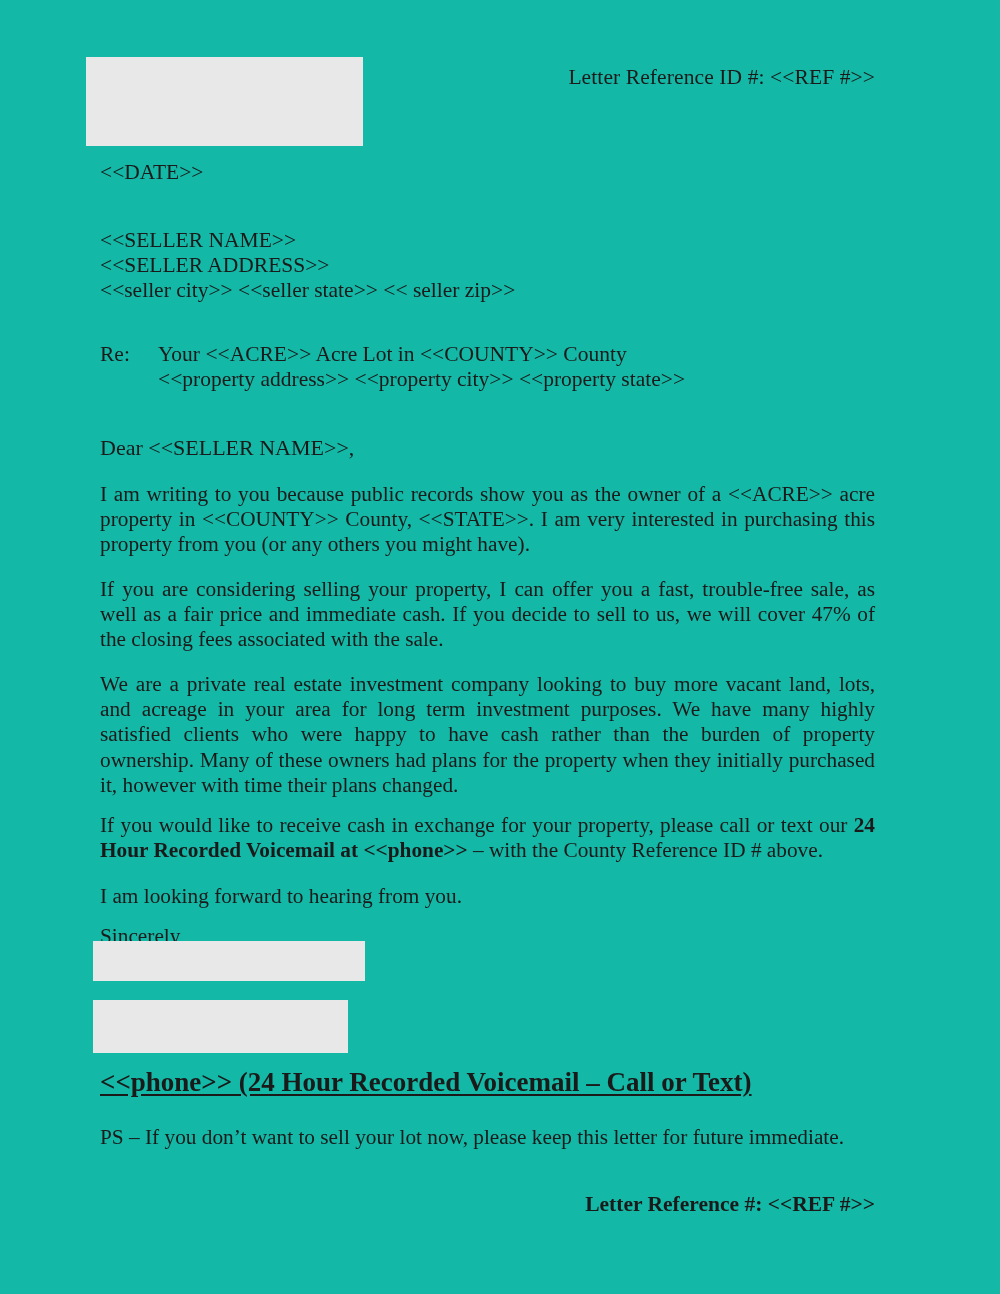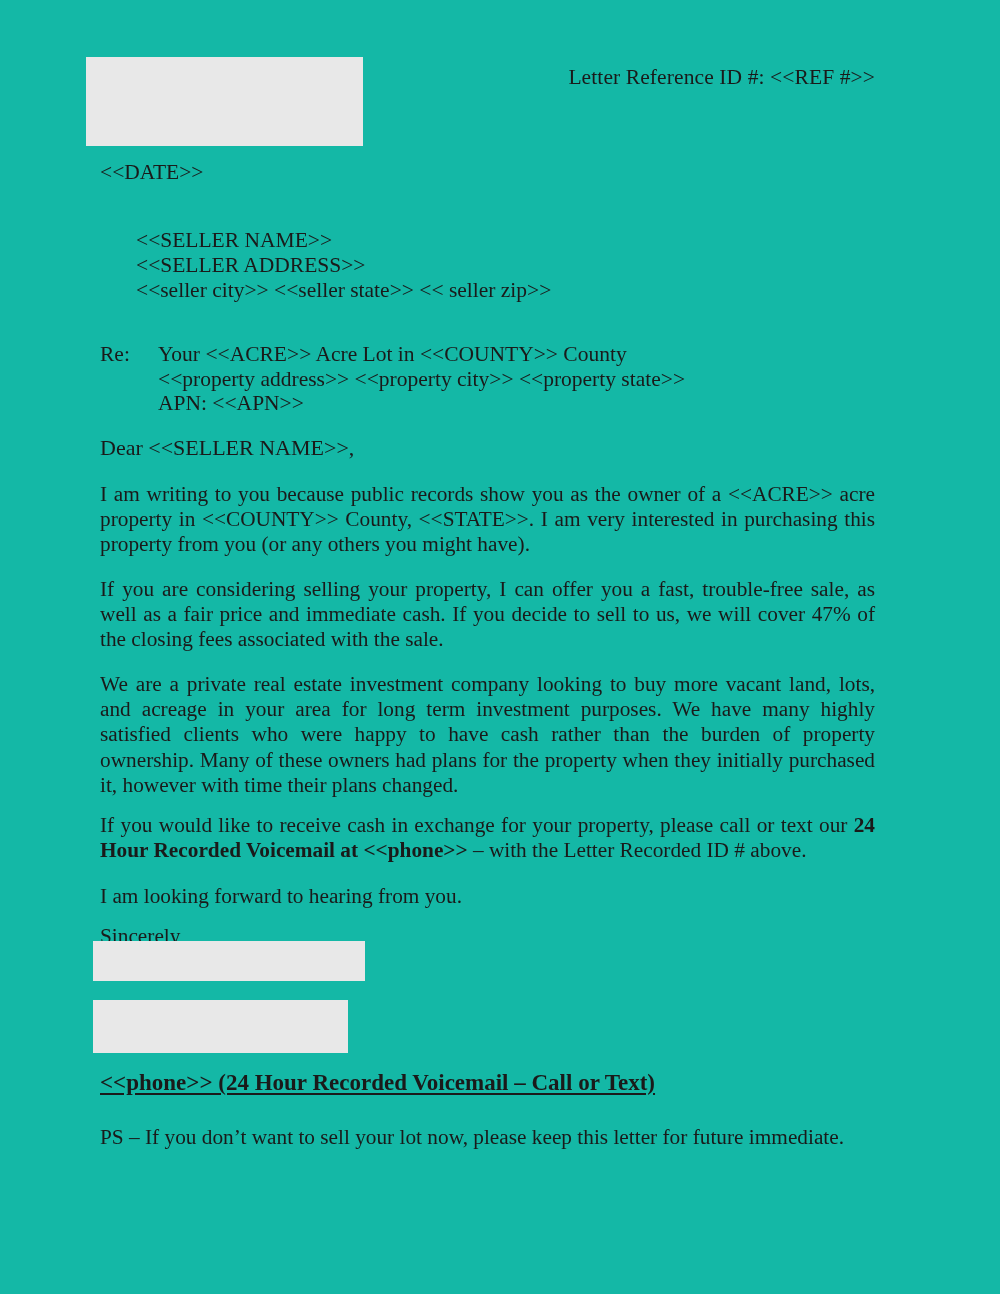--- a/index.html
+++ b/index.html
@@ -45,21 +45,21 @@
     font-size: 21.5px;
     line-height: 26px;
   }
 
   #seller-address {
     left: 100px;
     top: 228px;
     font-size: 21.5px;
     line-height: 24.8px;
   }
-  #seller-address div { white-space: pre; margin-left: 36px; }
+  #seller-address div { white-space: pre; }
 
   
   #re-block {
     left: 100px;
     top: 342px;
     display: flex;
     font-size: 21.5px;
     line-height: 24.5px;
   }
   #re-block .re-label { width: 58px; flex: none; }
@@ -96,21 +96,21 @@
   #sincerely {
     left: 100px;
     top: 924px;
     font-size: 21.3px;
     line-height: 25.2px;
   }
 
   #phone-footer {
     left: 100px;
     top: 1070px;
-    font-size: 23px;
+    font-size: 27px;
     line-height: 25px;
     font-weight: bold;
     text-decoration: underline;
     text-underline-offset: 2.5px;
   }
 
   #ps-line {
     left: 100px;
     top: 1125px;
     width: 775px;
@@ -143,41 +143,41 @@
     <div>&lt;&lt;SELLER NAME&gt;&gt;</div>
     <div>&lt;&lt;SELLER ADDRESS&gt;&gt;</div>
     <div>&lt;&lt;seller city&gt;&gt; &lt;&lt;seller state&gt;&gt; &lt;&lt; seller zip&gt;&gt;</div>
   </div>
 
   <div class="abs" id="re-block">
     <div class="re-label">Re:</div>
     <div class="re-lines">
       <div>Your &lt;&lt;ACRE&gt;&gt; Acre Lot in &lt;&lt;COUNTY&gt;&gt; County</div>
       <div>&lt;&lt;property address&gt;&gt; &lt;&lt;property city&gt;&gt; &lt;&lt;property state&gt;&gt;</div>
-      <div>APN: &lt;&lt;APN&gt;&gt;</div>
     </div>
   </div>
 
   <div class="abs" id="salutation">Dear &lt;&lt;SELLER NAME&gt;&gt;,</div>
 
   <div class="abs body-para" id="para-1">I am writing to you because public records show you as the owner of a &lt;&lt;ACRE&gt;&gt; acre property in &lt;&lt;COUNTY&gt;&gt; County, &lt;&lt;STATE&gt;&gt;. I am very interested in purchasing this property from you (or any others you might have).</div>
 
   <div class="abs body-para" id="para-2">If you are considering selling your property, I can offer you a fast, trouble-free sale, as well as a fair price and immediate cash. If you decide to sell to us, we will cover 47% of the closing fees associated with the sale.</div>
 
   <div class="abs body-para" id="para-3">We are a private real estate investment company looking to buy more vacant land, lots, and acreage in your area for long term investment purposes. We have many highly satisfied clients who were happy to have cash rather than the burden of property ownership. Many of these owners had plans for the property when they initially purchased it, however with time their plans changed.</div>
 
   <div class="abs body-para" id="para-4">
-    <span>If you would like to receive cash in exchange for your property, please call or text our </span><b>24 Hour Recorded Voicemail at &lt;&lt;phone&gt;&gt;</b><span> – with the Letter Recorded ID # above.</span>
+    <span>If you would like to receive cash in exchange for your property, please call or text our </span><b>24 Hour Recorded Voicemail at &lt;&lt;phone&gt;&gt;</b><span> – with the County Reference ID # above.</span>
   </div>
 
   <div class="abs" id="closing-line">I am looking forward to hearing from you.</div>
 
   <div class="abs" id="sincerely">Sincerely,</div>
 
   <div class="redaction abs" id="redact-signature"></div>
   <div class="redaction abs" id="redact-sender"></div>
 
   <div class="abs" id="phone-footer">&lt;&lt;phone&gt;&gt; (24 Hour Recorded Voicemail – Call or Text)</div>
 
   <div class="abs" id="ps-line">PS – If you don’t want to sell your lot now, please keep this letter for future immediate.</div>
 
+  <div class="abs" id="footer-ref">Letter Reference #: &lt;&lt;REF #&gt;&gt;</div>
 
 </div>
 
 </body></html>

